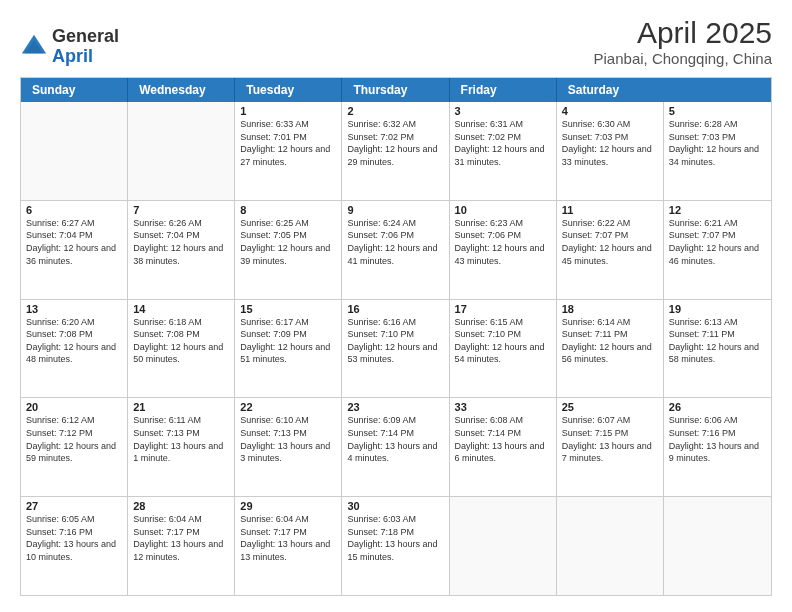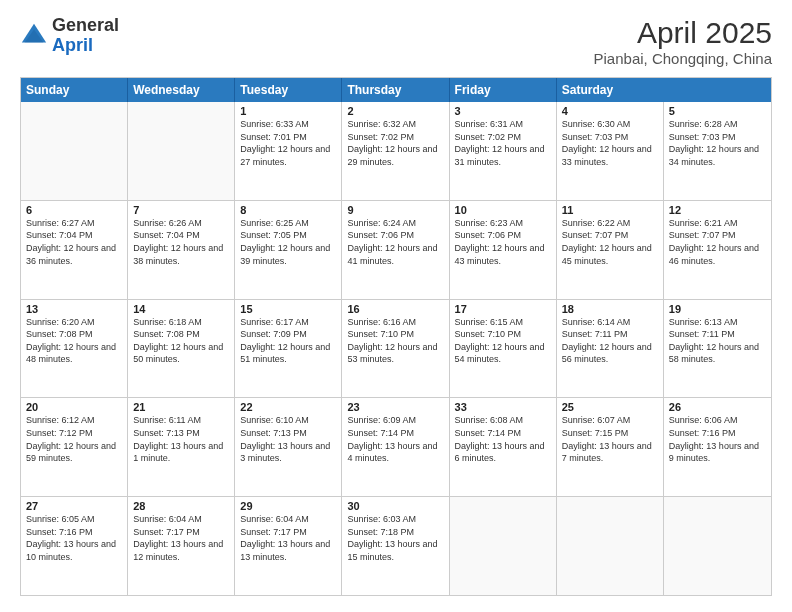--- a/index.html
+++ b/index.html
@@ -13,21 +13,21 @@
     .page {
       width: 792px;
       height: 612px;
       padding: 16px 20px;
       display: flex;
       flex-direction: column;
     }
     .header {
       display: flex;
       justify-content: space-between;
-      align-items: flex-start;
+      align-items: flex-end;
       margin-bottom: 10px;
     }
     .logo {
       display: flex;
       align-items: center;
       gap: 4px;
     }
     .logo-text {
       font-size: 18px;
       font-weight: bold;
@@ -59,21 +59,21 @@
     }
     .cal-header {
       display: grid;
       grid-template-columns: repeat(7, 1fr);
       background: #2a7abf;
     }
     .cal-header-cell {
       color: #fff;
       font-size: 12px;
       font-weight: bold;
-      padding: 5px 5px;
+      padding: 5px 11px;
       border-right: 1px solid #1a5fa0;
     }
     .cal-header-cell:last-child { border-right: none; }
     .cal-body {
       flex: 1;
       display: flex;
       flex-direction: column;
     }
     .cal-row {
       display: grid;

